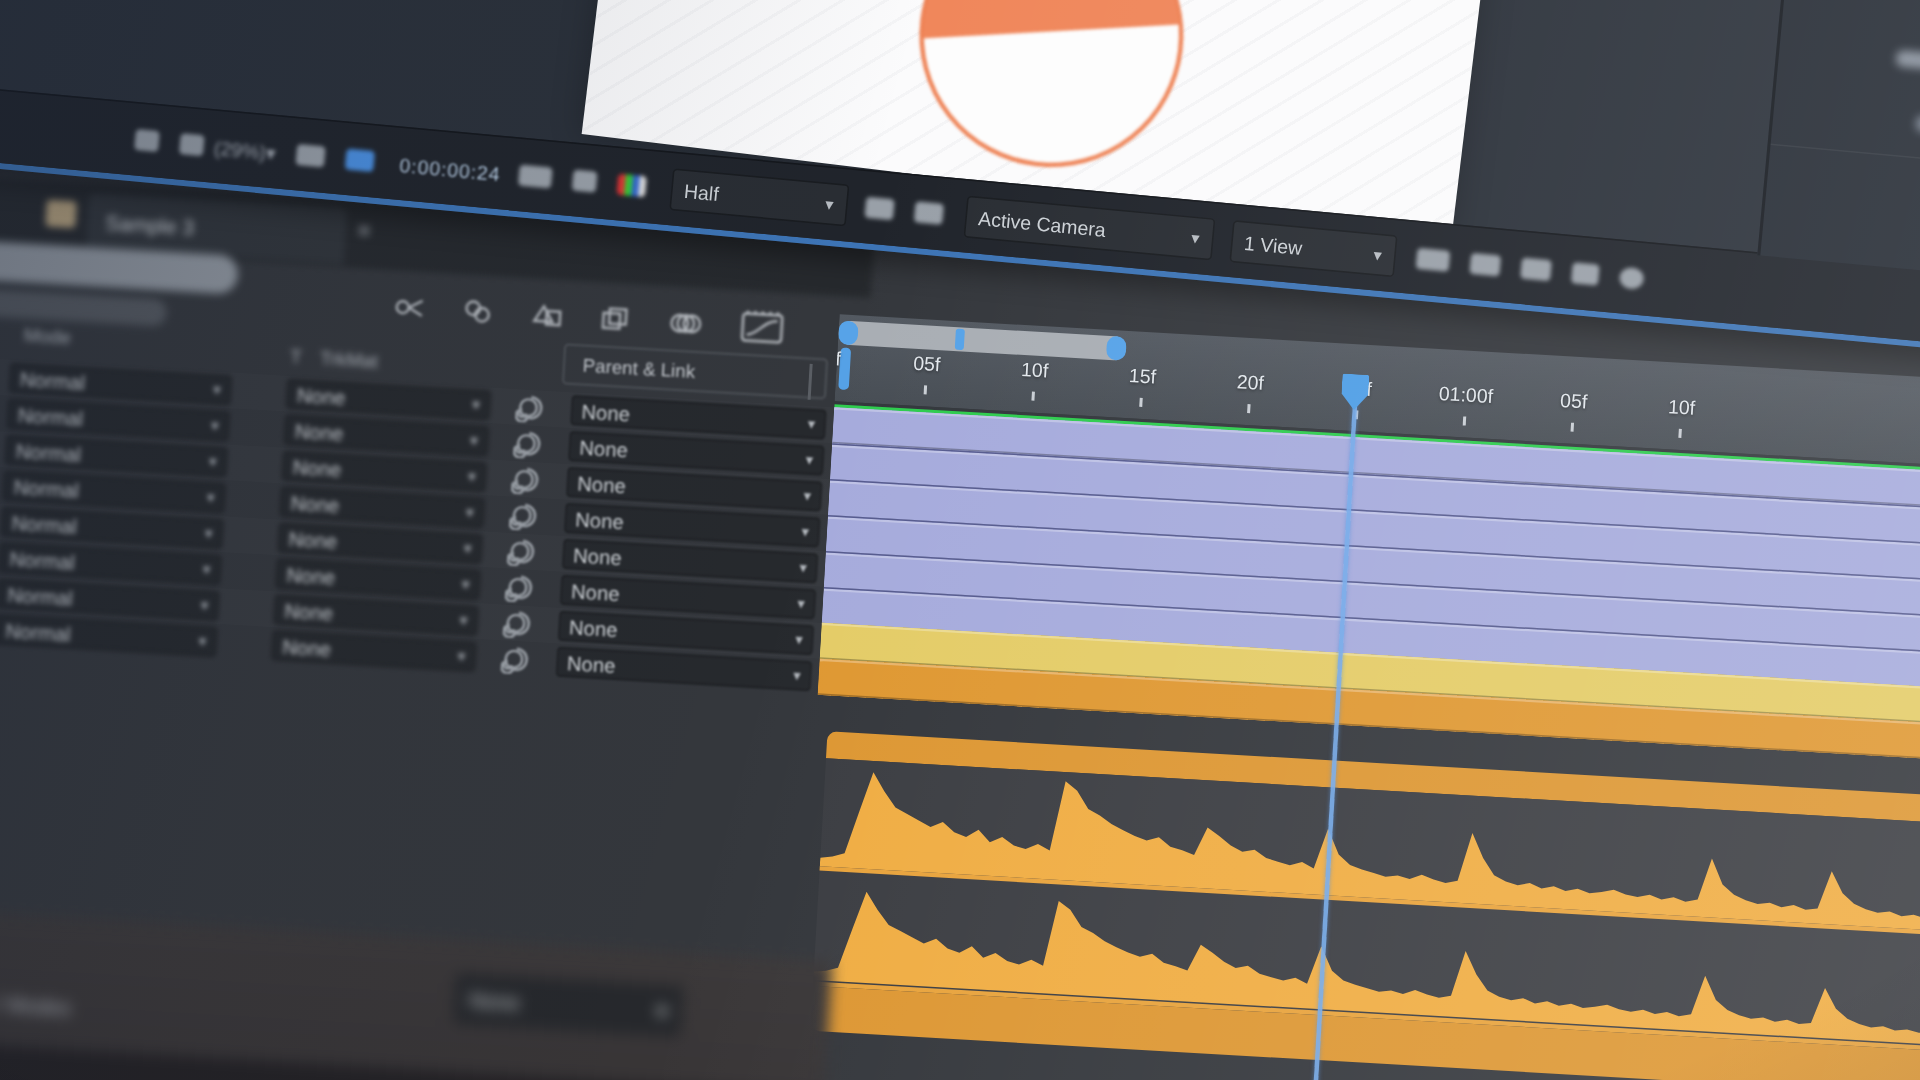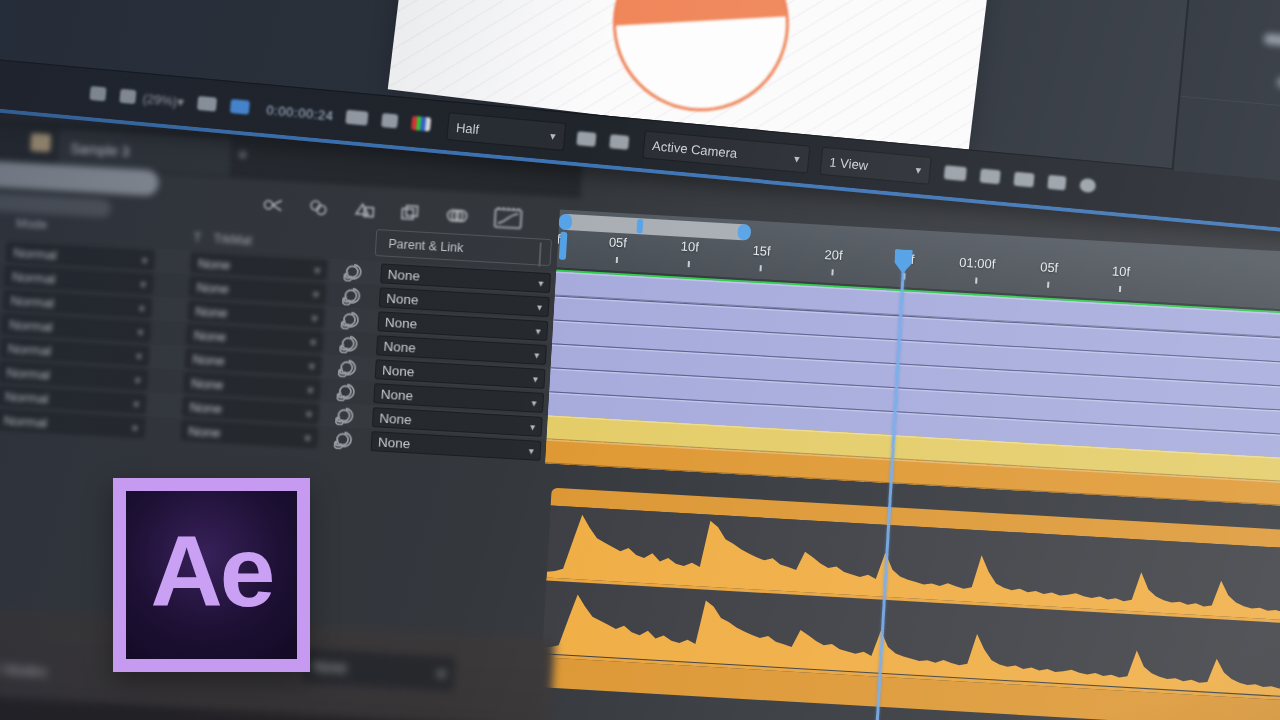--- a/index.html
+++ b/index.html
@@ -442,16 +442,13 @@
 
     <div class="side">
       <div class="b1"></div>
       <div class="b2"></div>
       <div class="hline"></div>
     </div>
   </div>
 
   <div class="lighting"></div>
 
-  <div class="logo">
-    <span>Ae</span>
-  </div>
 </div>
 
 </body></html>

